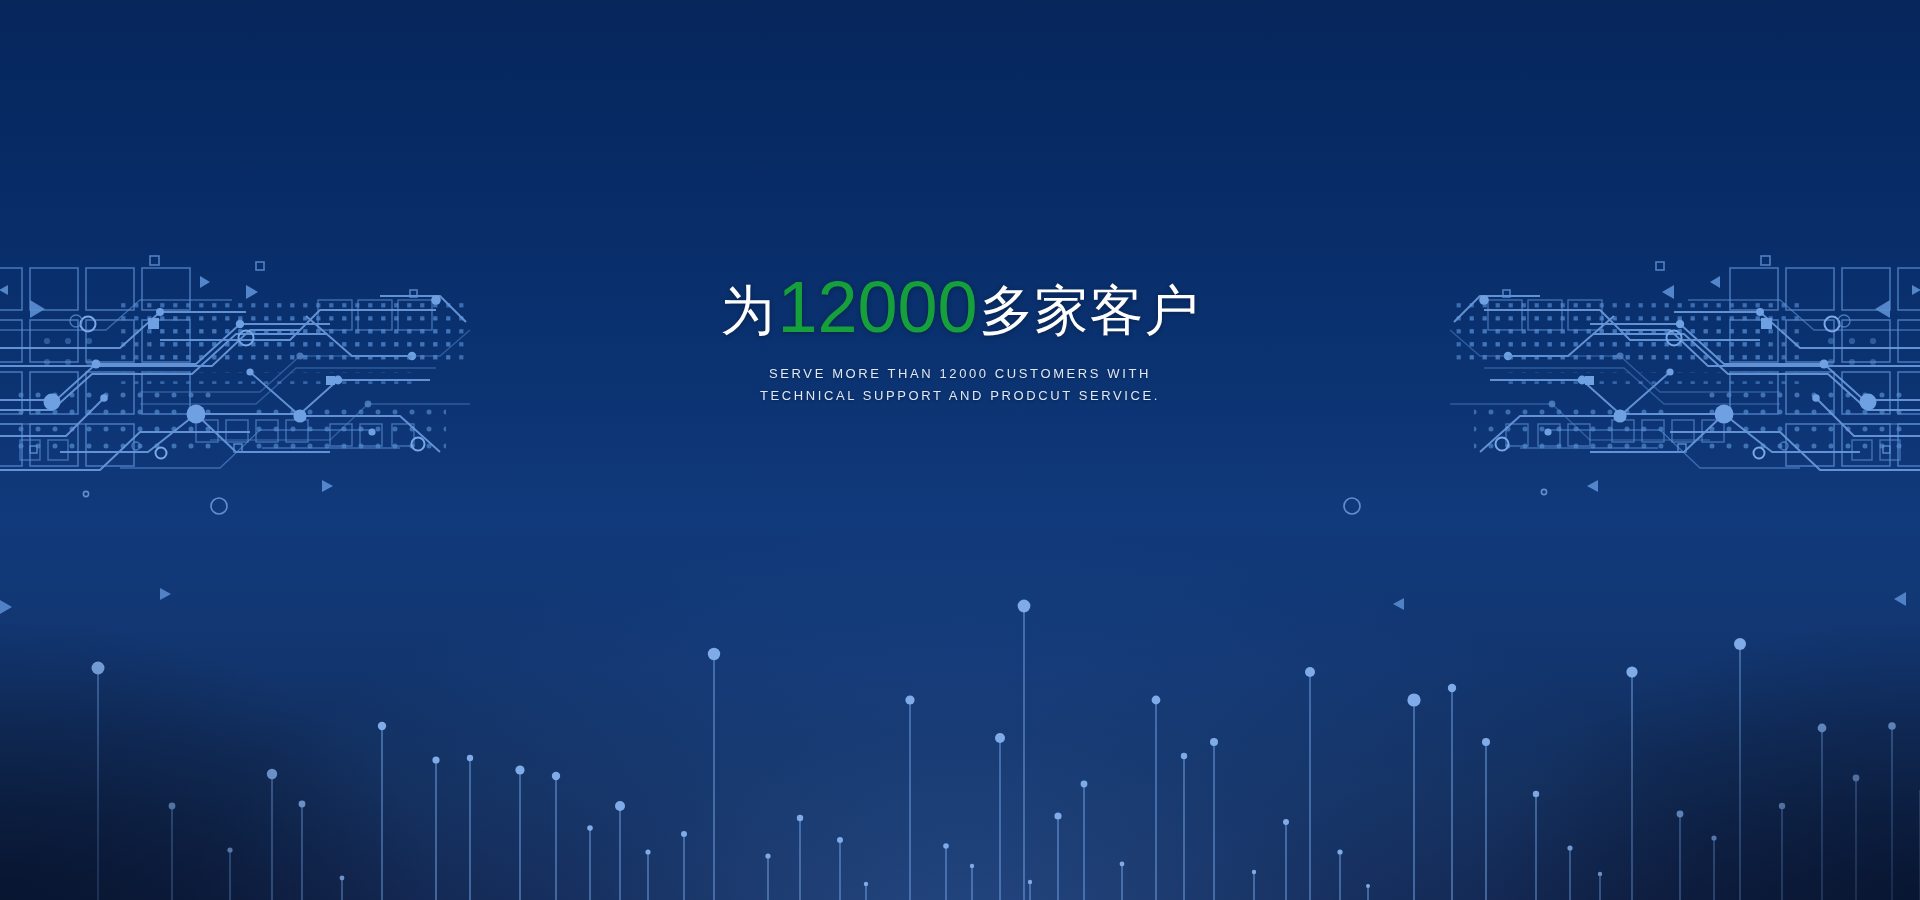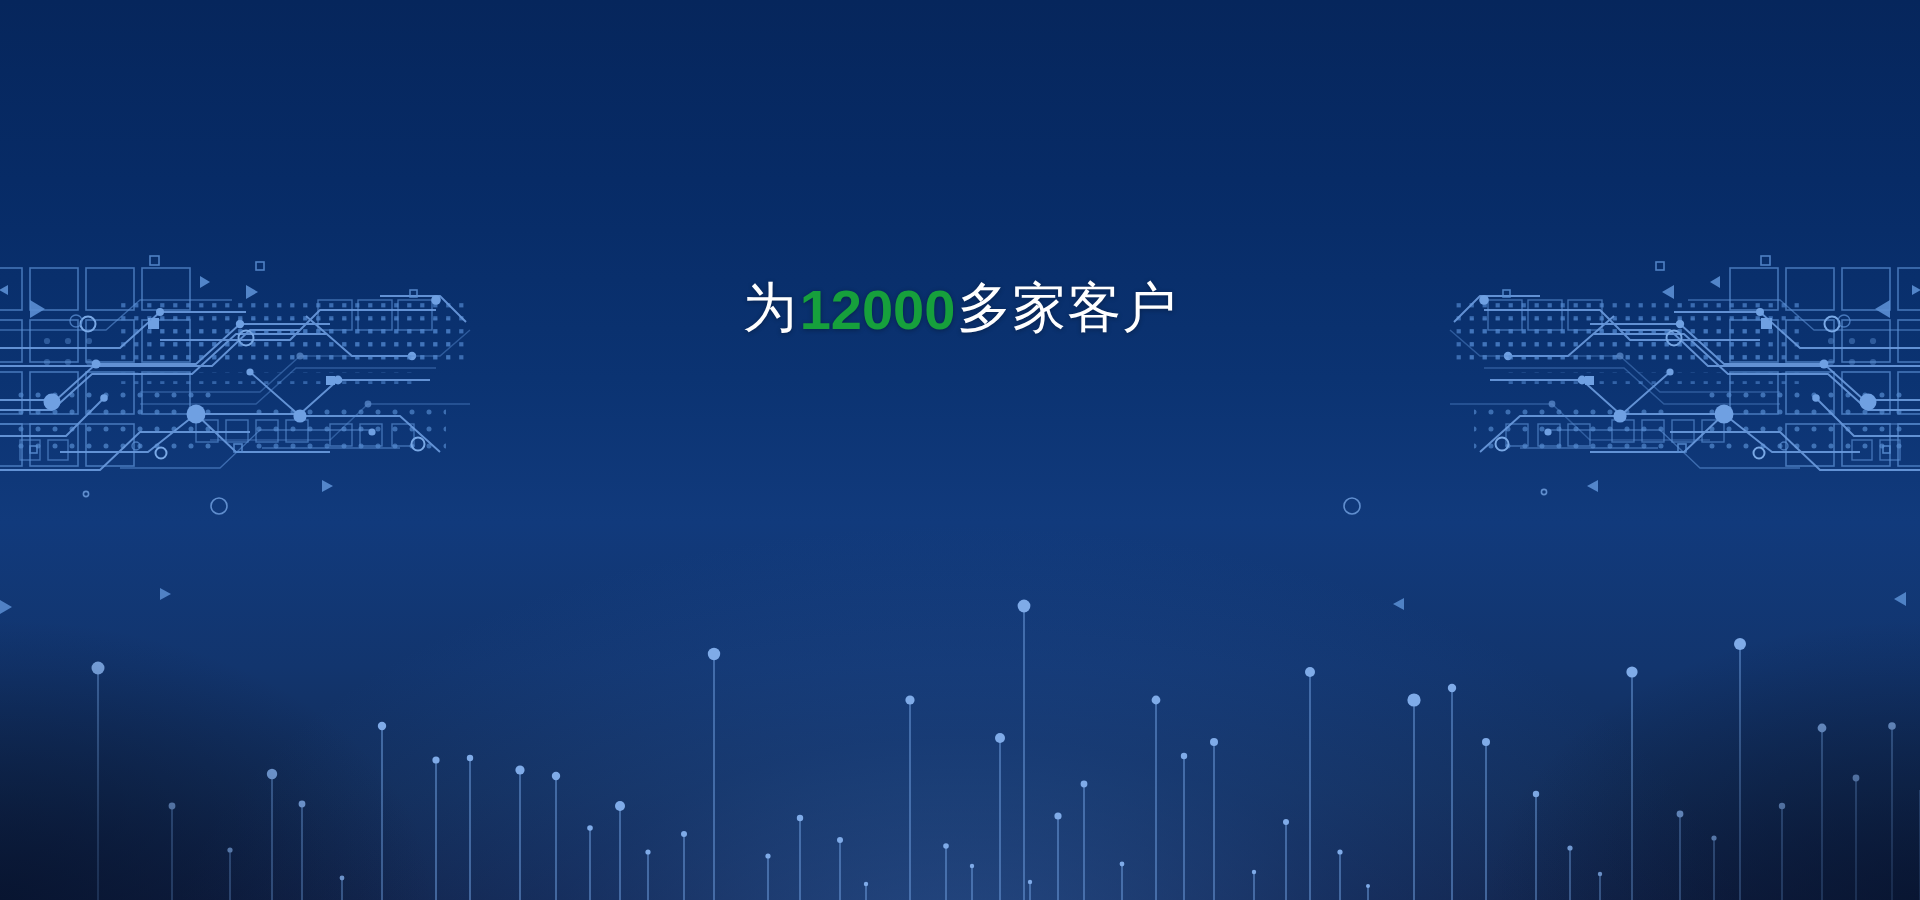--- a/index.html
+++ b/index.html
@@ -53,22 +53,22 @@
     color: #ffffff;
     font-size: 54px;
     line-height: 62px;
     font-weight: 400;
     letter-spacing: 1px;
     white-space: nowrap;
     text-shadow: 0 1px 5px rgba(0,0,0,0.32);
   }
   .headline .num {
     color: #16a03c;
-    font-weight: 700;
-    font-size: 56px;
+    font-weight: 400;
+    font-size: 72px;
     letter-spacing: 0px;
     vertical-align: -3px;
     margin: 0 2px;
   }
   .sub {
     margin-top: 22px;
     color: #dfe8f6;
     font-size: 13px;
     line-height: 22px;
     letter-spacing: 2.6px;
@@ -354,15 +354,19 @@
         <circle cx="86" cy="494" r="2.6"></circle>
         <circle cx="1544" cy="492" r="2.6"></circle>
       </g>
     </svg>
   </div>
 
   <div class="center-text">
     <div class="headline"><span>为</span><span class="num">12000</span><span>多家客户</span></div>
 
 
+    <div class="sub">
+      <div>SERVE MORE THAN 12000 CUSTOMERS WITH</div>
+      <div>TECHNICAL SUPPORT AND PRODCUT SERVICE.</div>
+    </div>
   </div>
 
 </div>
 
 </body></html>

